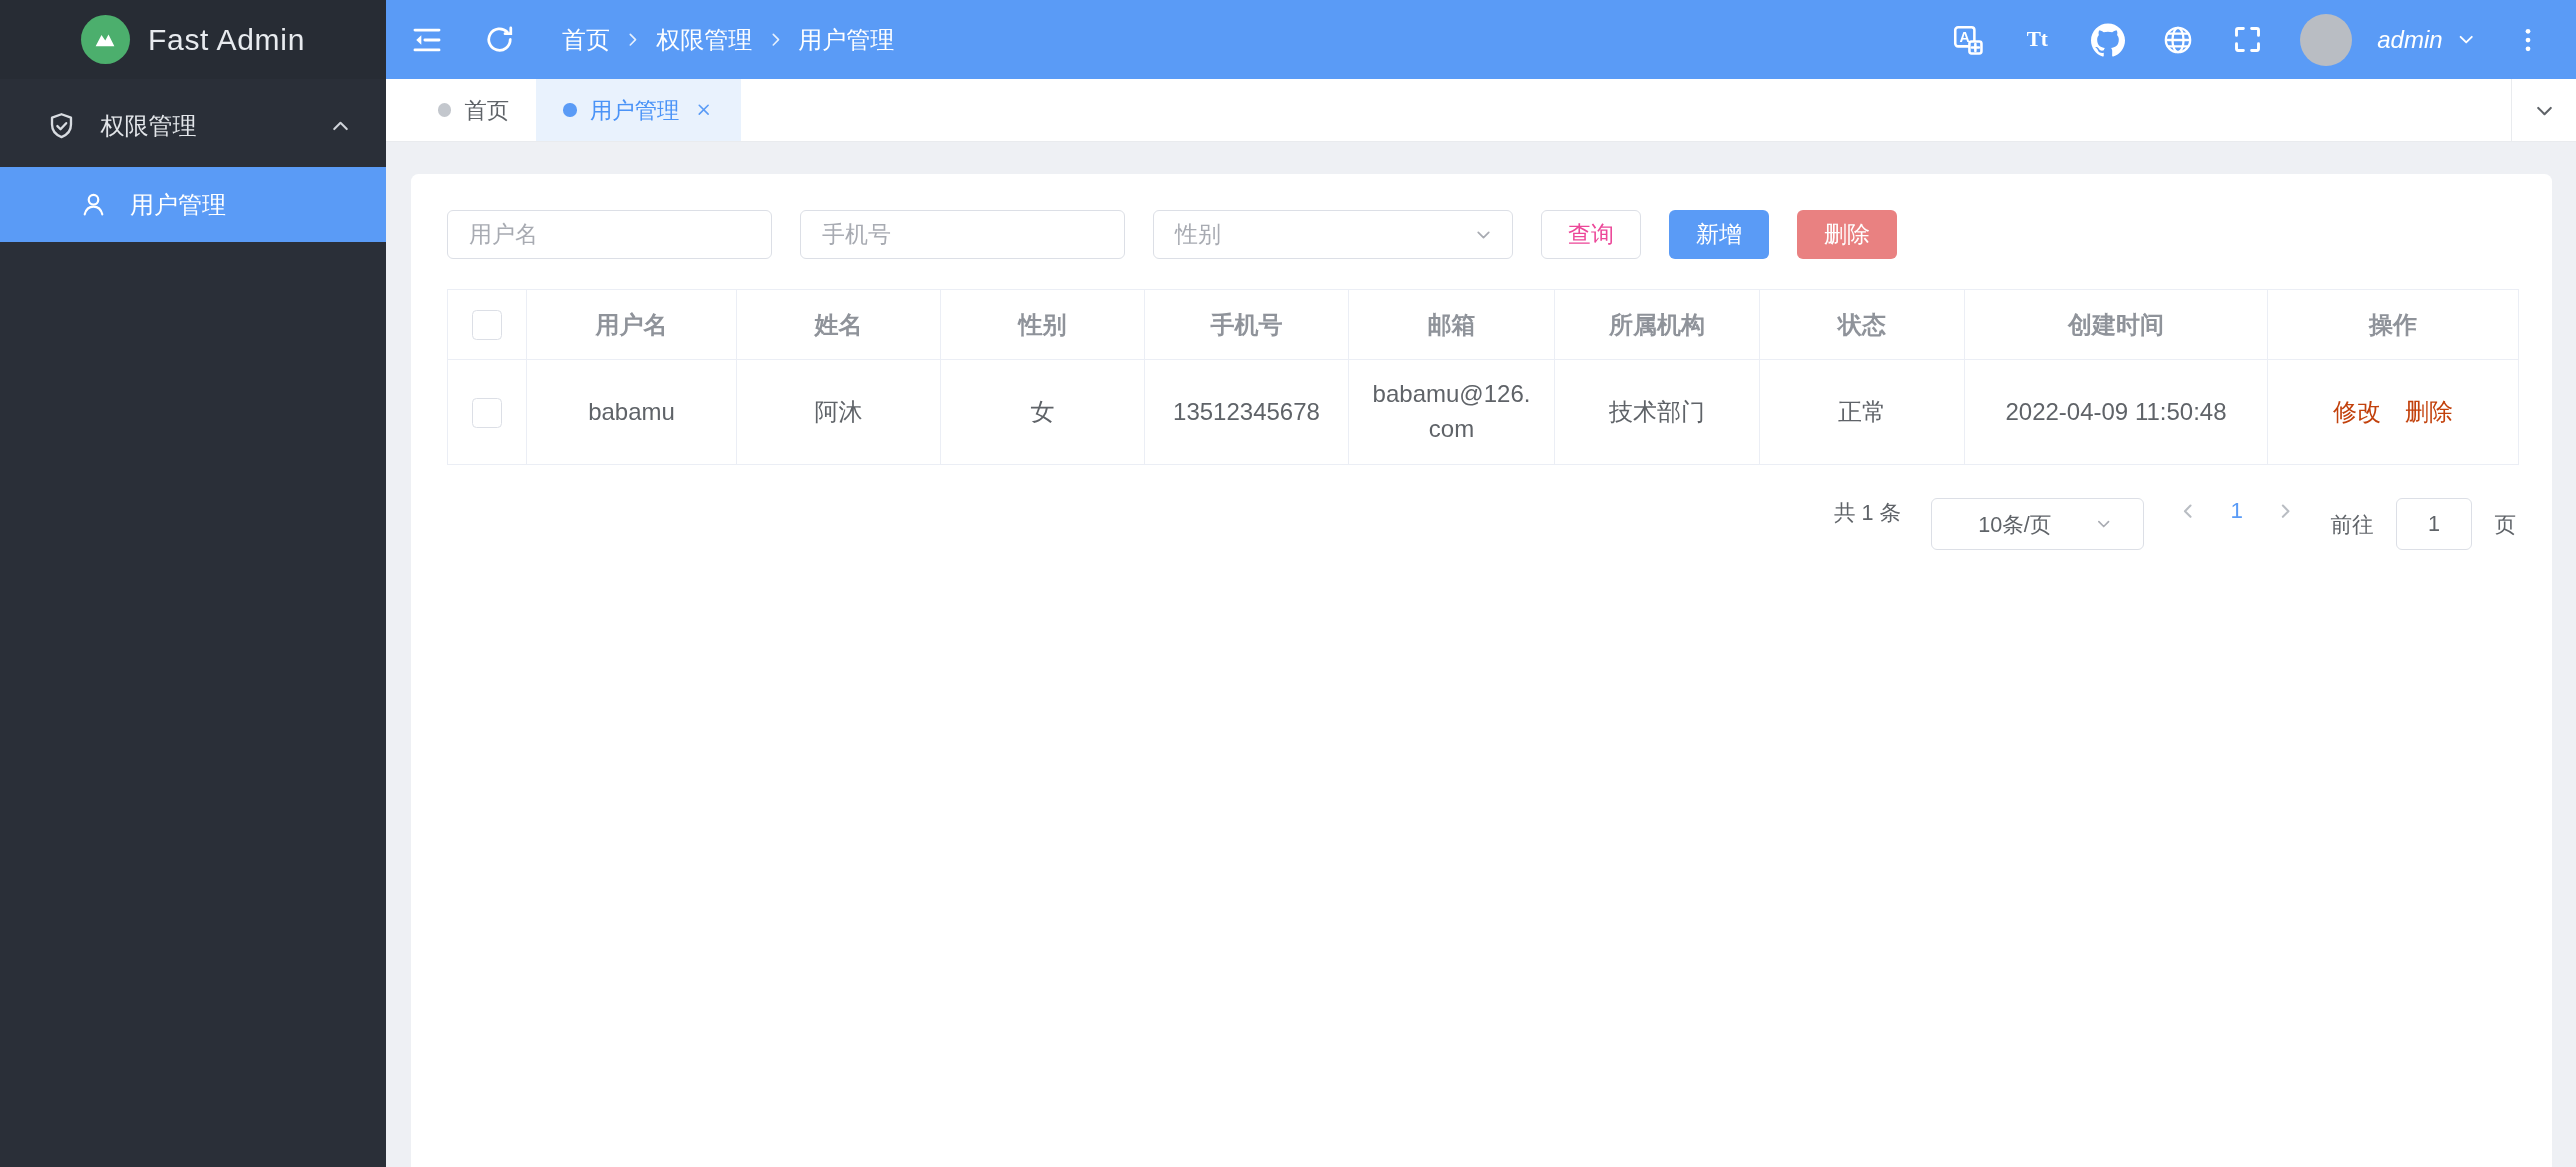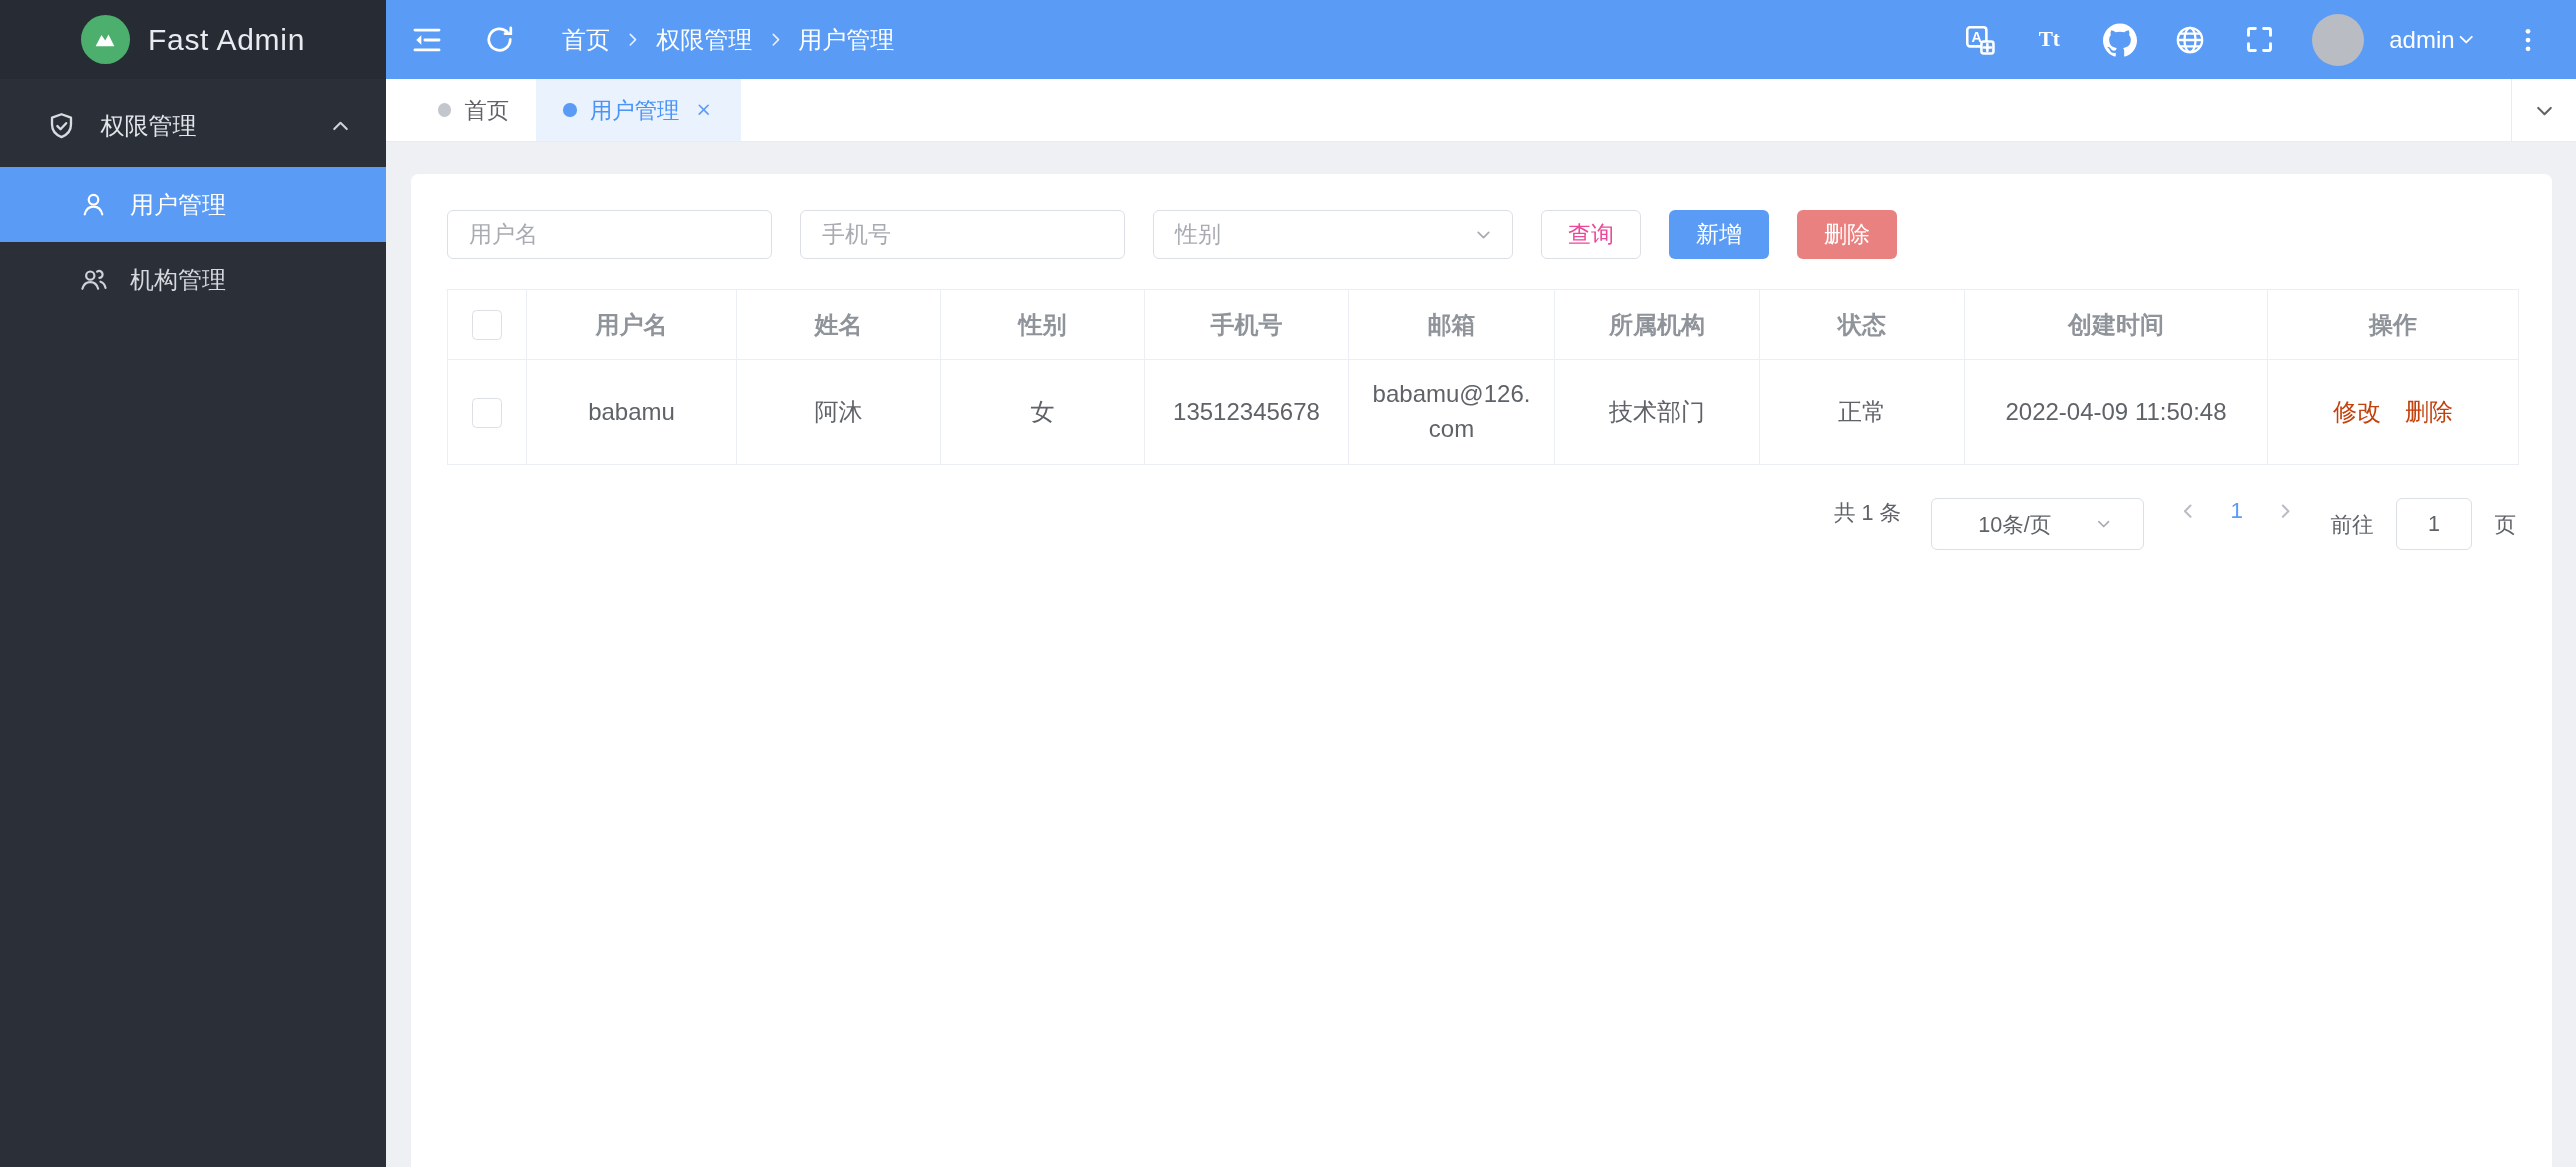--- a/index.html
+++ b/index.html
@@ -29,21 +29,21 @@
   
   .topbar{position:absolute;left:386px;top:0;right:0;height:79px;background:#5a9bf6;display:flex;align-items:center;color:#fff;}
   .tb-btn{display:flex;align-items:center;justify-content:center;cursor:pointer;color:#fff;}
   .tb-fold{margin-left:24px;}
   .tb-refresh{margin-left:39px;}
   .breadcrumb{display:flex;align-items:center;margin-left:46px;font-size:24px;color:#fff;}
   .crumb{cursor:pointer;}
   .crumb-sep{margin:0 13.4px;opacity:.85;display:flex;align-items:center;}
   .topbar-right{margin-left:auto;display:flex;align-items:center;gap:36px;padding-right:33px;}
   .avatar{width:52px;height:52px;border-radius:50%;background:#b9bdc3;flex:none;cursor:pointer;}
-  .admin-wrap{display:flex;align-items:center;gap:0;cursor:pointer;margin-left:-10.4px;}
+  .admin-wrap{display:flex;align-items:center;gap:12px;cursor:pointer;margin-left:-10.4px;font-style:italic;}
   .admin-name{font-size:24px;font-weight:500;}
 
   
   .tabbar{position:absolute;left:386px;top:79px;right:0;height:63px;background:#fff;border-bottom:1.5px solid #e9ebee;box-sizing:border-box;display:flex;align-items:stretch;padding-left:24.6px;z-index:4;}
   .tab{display:flex;align-items:center;gap:13.4px;padding:0 27px;font-size:22.4px;color:#5f6368;cursor:pointer;}
   .tab .dot{width:13.4px;height:13.4px;border-radius:50%;background:#c3c7cd;flex:none;}
   .tab.active{background:#e9f2fd;color:#4a93f7;}
   .tab.active .dot{background:#5a9bf6;}
   .tab-close{display:flex;align-items:center;margin-left:1.5px;cursor:pointer;color:#5a9bf6;}
   .tab-more{margin-left:auto;width:64px;border-left:1.5px solid #e9ebee;display:flex;align-items:center;justify-content:center;color:#5f6368;cursor:pointer;}
@@ -111,31 +111,20 @@
     <div class="menu-item active">
       <span class="m-icon">
         <svg width="31" height="31" viewBox="0 0 24 24" fill="none" stroke="currentColor" stroke-width="1.7" stroke-linecap="round">
           <circle cx="12" cy="8.3" r="3.7"></circle>
             <path d="M5.2 19.6c1-3.9 3.7-5.9 6.8-5.9s5.8 2 6.8 5.9"></path>
         </svg>
       </span>
       <span>用户管理</span>
     </div>
 
-    <div class="menu-item">
-      <span class="m-icon">
-        <svg width="31" height="31" viewBox="0 0 24 24" fill="none" stroke="currentColor" stroke-width="1.7" stroke-linecap="round">
-          <circle cx="9.5" cy="9" r="3.2"></circle>
-            <path d="M3.4 19.2c.9-3.3 3.1-5.1 6.1-5.1s5.2 1.8 6.1 5.1"></path>
-          <path d="M14.8 5.9a2.7 2.7 0 1 1 1.8 4.9"></path>
-            <path d="M17.4 13.7c2.1.6 3.4 2.3 3.9 4.8"></path>
-        </svg>
-      </span>
-      <span>机构管理</span>
-    </div>
 
 
 
   </nav>
 </aside>
 
 <header class="topbar">
   <span class="tb-btn tb-fold">
     <svg width="34" height="34" viewBox="0 0 24 24" fill="none" stroke="currentColor" stroke-width="2" stroke-linecap="round">
       <path d="M3.5 5h17M3.5 19h17M10.5 12h10"></path>

